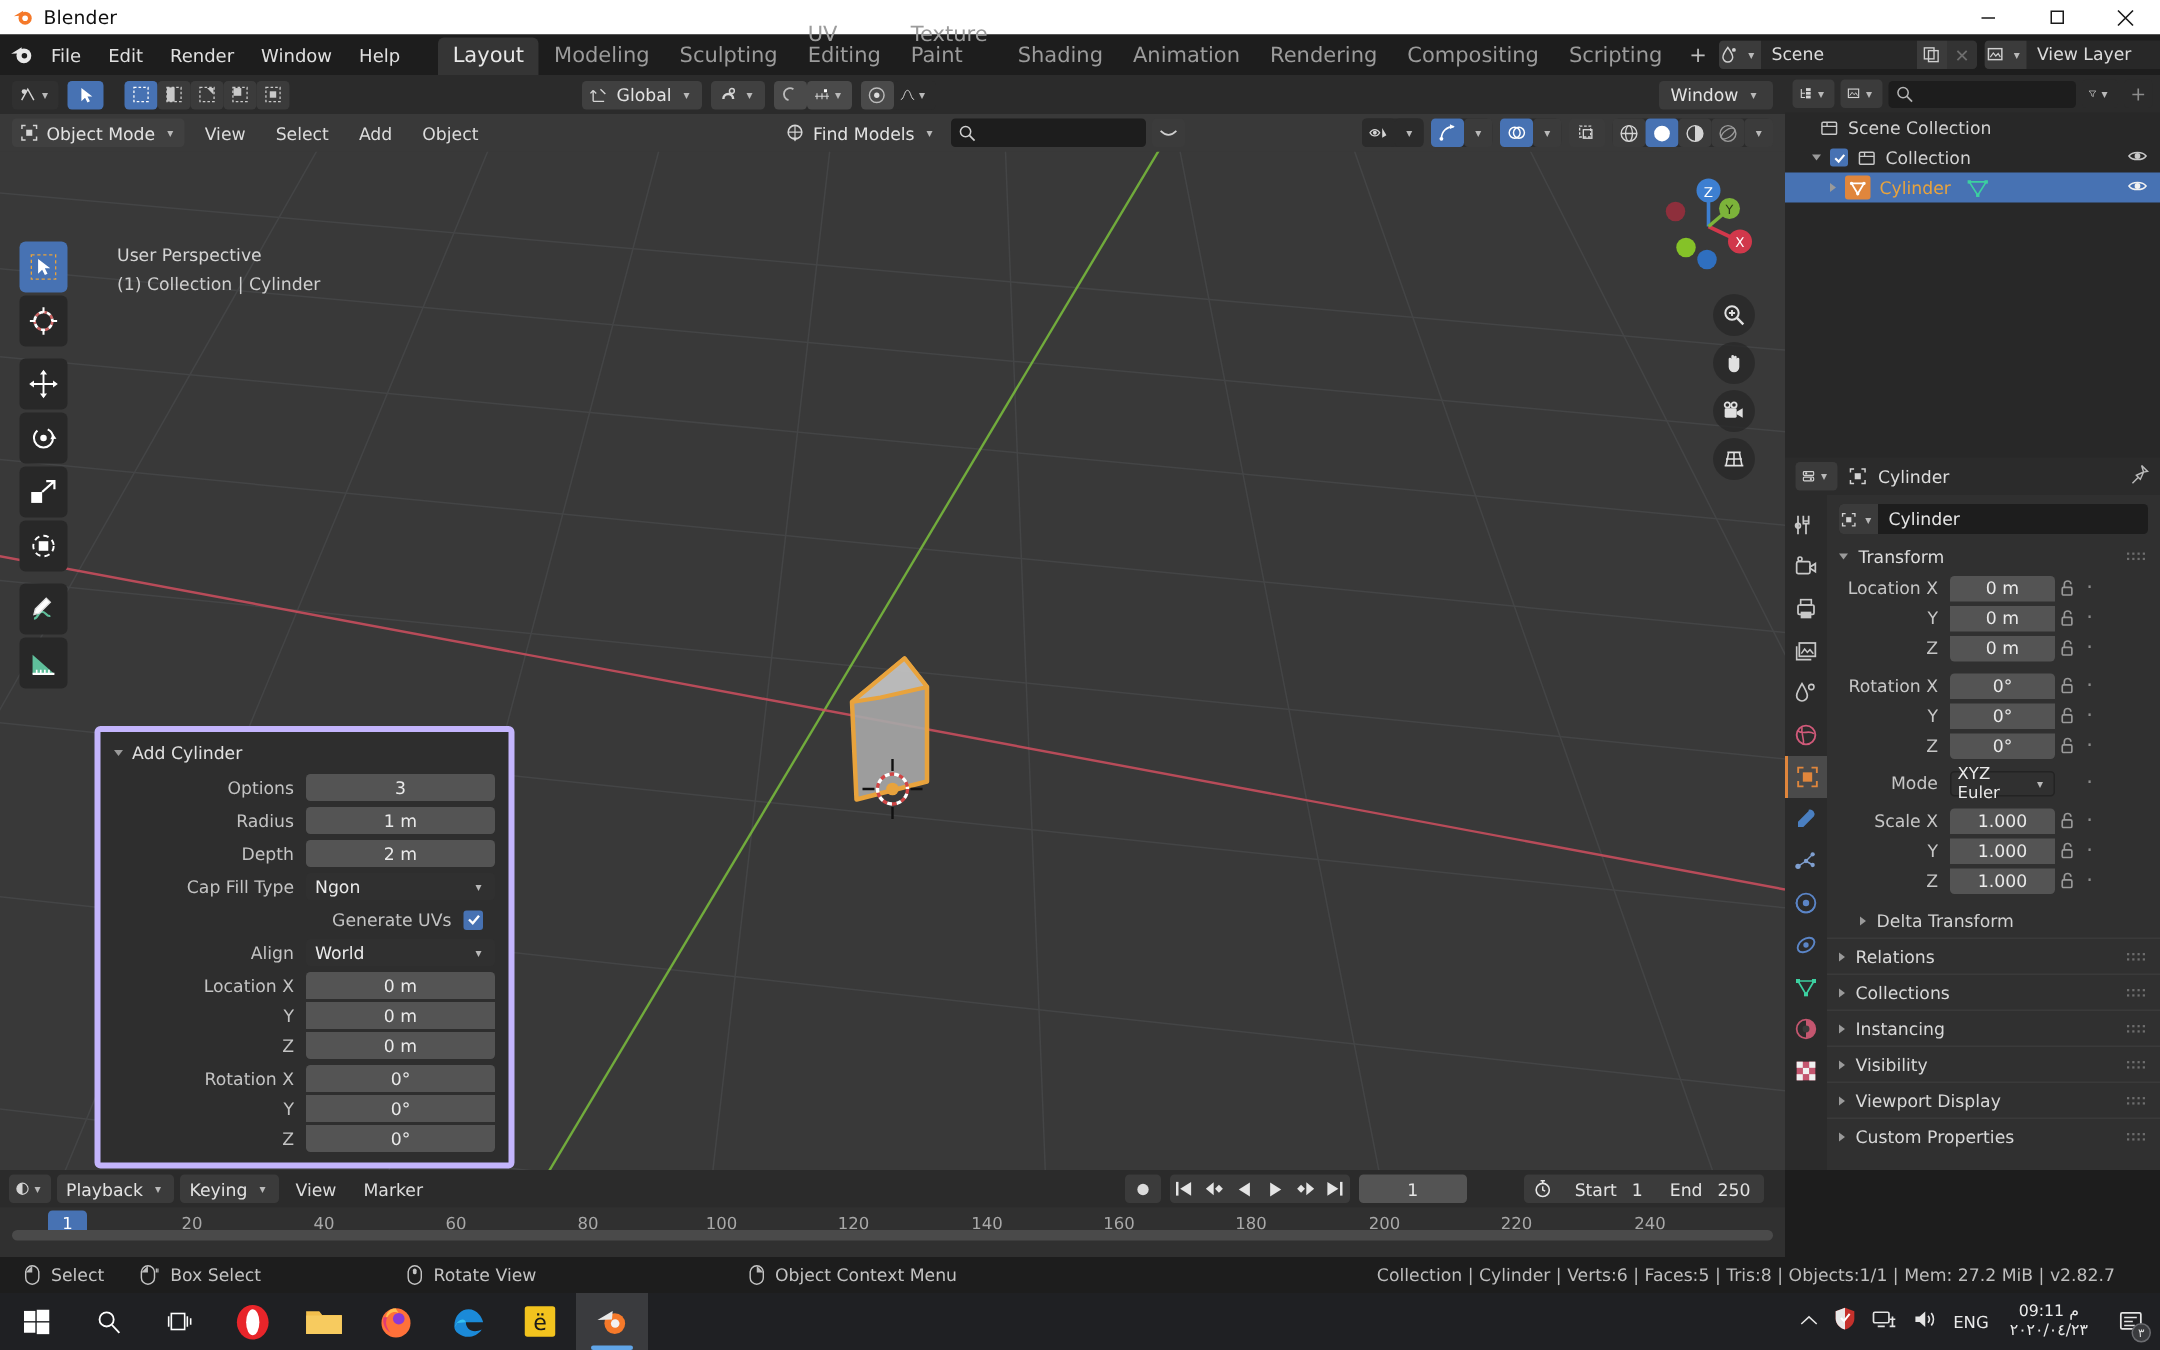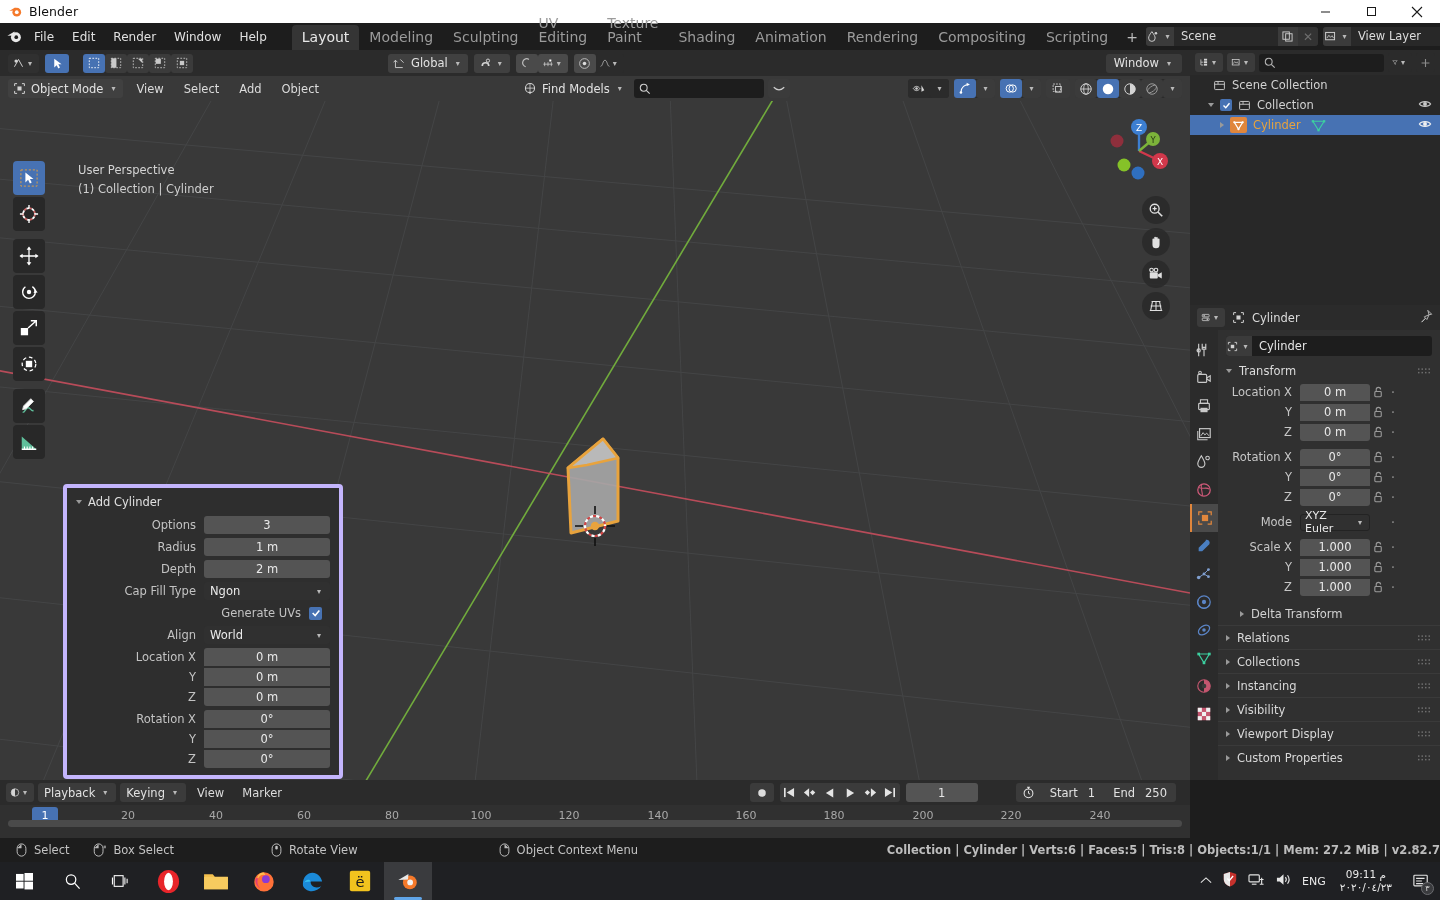--- a/index.html
+++ b/index.html
@@ -175,21 +175,21 @@
   .tl-range .seg { display:flex;align-items:center;gap:10px;padding:0 9px;font-size:11.5px;color:#e2e2e2;height:19px;}
   .tl-ruler { position:relative;height:24px;background:#303030;}
   .tl-tick { position:absolute;top:4px;font-size:11px;color:#a8a8a8;transform:translateX(-50%);}
   .tl-play { position:absolute;top:2px;left:32px;width:26px;height:16px;background:#4772b3;border-radius:3px;display:flex;align-items:center;justify-content:center;font-size:11px;color:#fff;}
   .tl-scroll { position:absolute;left:8px;right:8px;bottom:2px;height:7px;background:#4a4a4a;border-radius:4px;}
 
   
   .statusbar { position:absolute; left:0; top:838px; width:1440px; height:24px; background:#1d1d1d;
                display:flex; align-items:center; font-size:11.5px; color:#c3c3c3; }
   .sb-item { display:flex;align-items:center;gap:7px; }
-  .sb-right { margin-left:auto; color:#bdbdbd;font-weight:bold; }
+  .sb-right { margin-left:auto; padding-right:30px; color:#bdbdbd; }
 
   
   .taskbar { position:absolute; left:0; top:862px; width:1440px; height:38px; background:#1f2023;
              display:flex; align-items:center; }
   .tb-app { width:48px;height:38px;display:flex;align-items:center;justify-content:center;position:relative;}
   .tb-app.active { background:#3a3b3e; }
   .tb-app .underline { position:absolute;bottom:0;left:10px;right:10px;height:3px;background:#60a5e8;border-radius:2px;}
   .tray { margin-left:auto; display:flex; align-items:center; height:38px; padding-right:4px; gap:10px;}
   .tray-clock { text-align:center; font-size:10.5px; color:#eaeaea; line-height:13px; padding:0 4px;}
   .tray-notif { width:30px;height:38px;display:flex;align-items:center;justify-content:center;position:relative;}

